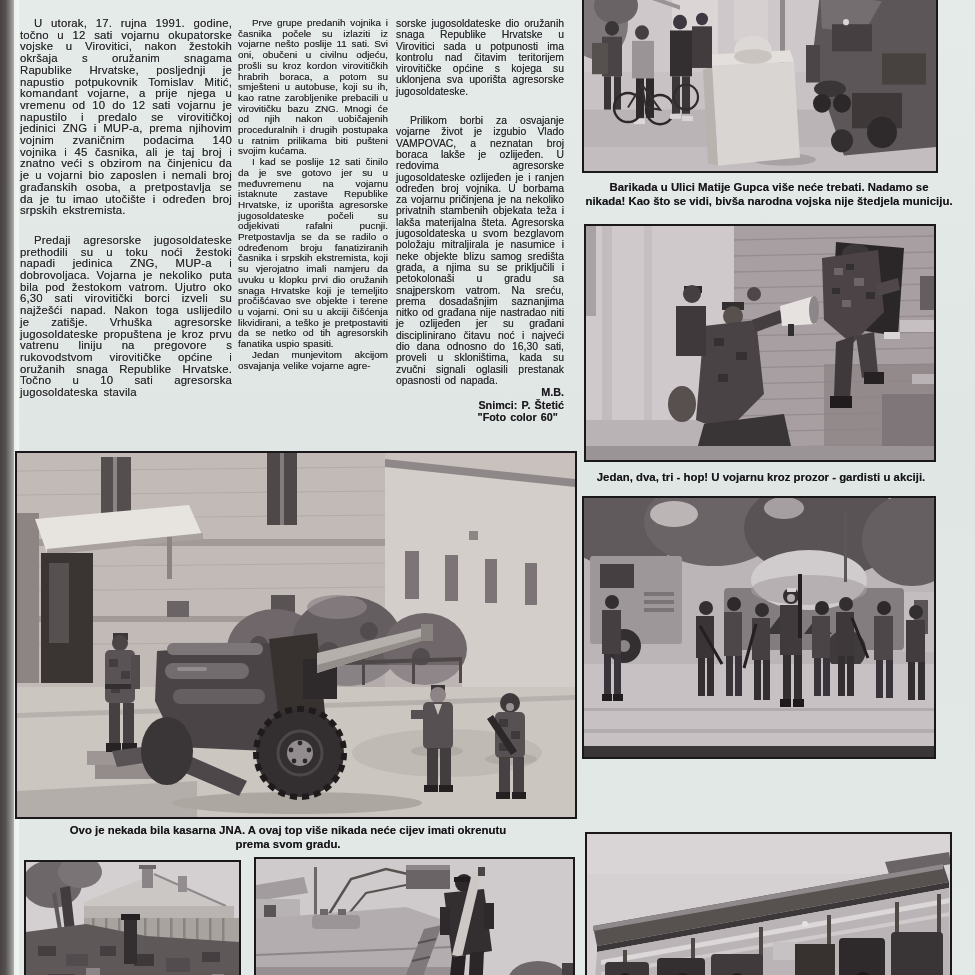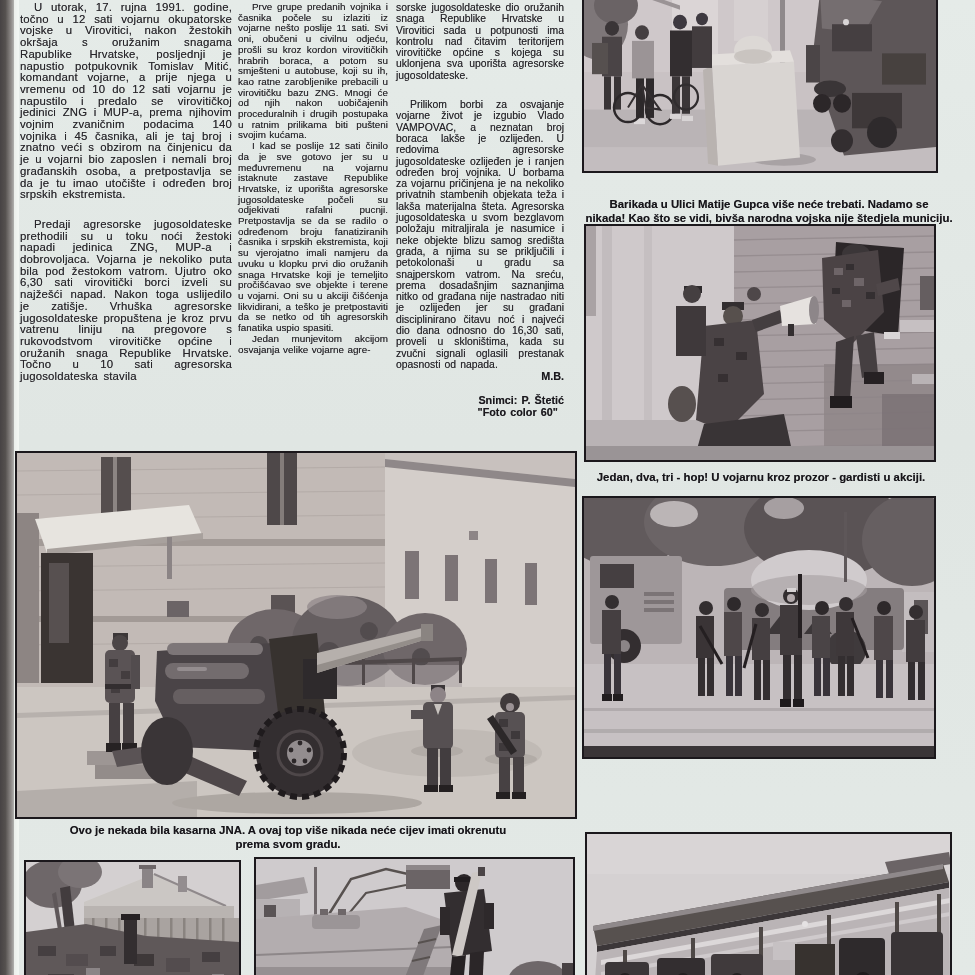--- a/index.html
+++ b/index.html
@@ -4,39 +4,39 @@
 <style>
   html,body{margin:0;padding:0;background:#c9cfcc;}
   .page{position:relative;width:975px;height:975px;overflow:hidden;
         background:linear-gradient(180deg,#e5ebe8 0%,#e0e6e3 45%,#e3e9e6 100%);
         font-family:"Liberation Sans",sans-serif;color:#26242a;}
   .scan-edge{position:absolute;left:0;top:0;width:18px;height:100%;
         background:linear-gradient(90deg,#474344 0%,#55514f 30%,#8f8b89 62%,rgba(210,212,208,0) 100%);}
   .scan-white{position:absolute;left:14px;top:0;width:5px;height:100%;background:rgba(244,248,245,.85);}
 
   
-  .col{position:absolute;top:2px;text-align:justify;color:#28262b;
+  .col{position:absolute;top:18px;text-align:justify;color:#28262b;
        text-shadow:0 0 .4px rgba(30,28,32,.55);}
   .col p{margin:0;text-indent:14px;}
   .col p.noindent{text-indent:0;}
   .col p.gap{margin-top:18px;}
   .col1{left:20px;width:212px;font-size:11.4px;line-height:11.7px;word-spacing:2px;letter-spacing:.15px;}
   .col2{left:238px;width:150px;font-size:9.9px;line-height:10.7px;word-spacing:.6px;}
   .col3{left:396px;width:168px;font-size:10.4px;line-height:11.3px;word-spacing:1.2px;}
   .byline{margin-top:5px;text-align:right;font-weight:bold;font-size:10.8px;line-height:12.5px;
           color:#1b191e;text-indent:0;}
 
   
   .photo{position:absolute;box-sizing:border-box;border:2px solid #1b181c;background:#bdb7b9;}
   .photo svg{display:block;width:100%;height:100%;}
 
   .caption{position:absolute;font-weight:bold;color:#161419;text-align:center;
            font-size:11.4px;line-height:13.6px;white-space:pre-line;
            text-shadow:0 0 .4px rgba(20,18,24,.5);}
-  .cap-barricade{left:576px;top:198px;width:386px;}
+  .cap-barricade{left:576px;top:181px;width:386px;}
   .cap-window{left:584px;top:471px;width:354px;}
   .cap-soldiers{left:608px;top:768px;width:304px;line-height:14.5px;}
   .cap-cannon{left:8px;top:824px;width:560px;line-height:13.5px;}
 </style>
 </head>
 <body>
 
 <div class="page">
   <div class="scan-edge"></div>
   <div class="scan-white"></div>
@@ -49,21 +49,21 @@
   <div class="col col2">
     <p>Prve grupe predanih vojnika i časnika počele su izlaziti iz vojarne nešto poslije 11 sati. Svi oni, obučeni u civilnu odjeću, prošli su kroz kordon virovitičkih hrabrih boraca, a potom su smješteni u autobuse, koji su ih, kao ratne zarobljenike prebacili u virovitičku bazu ZNG. Mnogi će od njih nakon uobičajenih proceduralnih i drugih postupaka u ratnim prilikama biti pušteni svojim kućama.</p>
     <p>I kad se poslije 12 sati činilo da je sve gotovo jer su u međuvremenu na vojarnu istaknute zastave Republike Hrvatske, iz uporišta agresorske jugosoldateske počeli su odjekivati rafalni pucnji. Pretpostavlja se da se radilo o određenom broju fanatiziranih časnika i srpskih ekstremista, koji su vjerojatno imali namjeru da uvuku u klopku prvi dio oružanih snaga Hrvatske koji je temeljito pročišćavao sve objekte i terene u vojarni. Oni su u akciji čišćenja likvidirani, a teško je pretpostaviti da se netko od tih agresorskih fanatika uspio spasiti.</p>
     <p>Jedan munjevitom akcijom osvajanja velike vojarne agre-</p>
   </div>
 
   <div class="col col3">
     <p class="noindent">sorske jugosoldateske dio oružanih snaga Republike Hrvatske u Virovitici sada u potpunosti ima kontrolu nad čitavim teritorijem virovitičke općine s kojega su uklonjena sva uporišta agresorske jugosoldateske.</p>
     <p class="gap">Prilikom borbi za osvajanje vojarne život je izgubio Vlado VAMPOVAC, a neznatan broj boraca lakše je ozlijeđen. U redovima agresorske jugosoldateske ozlijeđen je i ranjen određen broj vojnika. U borbama za vojarnu pričinjena je na nekoliko privatnih stambenih objekata teža i lakša materijalna šteta. Agresorska jugosoldateska u svom bezglavom položaju mitraljirala je nasumice i neke objekte blizu samog središta grada, a njima su se priključili i petokolonaši u gradu sa snajperskom vatrom. Na sreću, prema dosadašnjim saznanjima nitko od građana nije nastradao niti je ozlijeđen jer su građani disciplinirano čitavu noć i najveći dio dana odnosno do 16,30 sati, proveli u skloništima, kada su zvučni signali oglasili prestanak opasnosti od napada.</p>
     <p class="byline">M.B.</p>
-    <p class="byline" style="margin-top:11px">Snimci: P. Štetić</p>
+    <p class="byline" style="margin-top:0">Snimci: P. Štetić</p>
     <p class="byline" style="margin-top:0;padding-right:6px">"Foto color 60"</p>
   </div>
 
   <div class="photo" style="left:582px;top:-9px;width:356px;height:182px;">
     <svg viewBox="0 0 352 171" preserveAspectRatio="none">
       <rect width="352" height="171" fill="#c9c2c4"></rect>
       <rect x="0" y="0" width="352" height="76" fill="#cfc8ca"></rect>
       <rect x="88" y="4" width="46" height="56" fill="#dbd5d6"></rect>
       <rect x="150" y="0" width="34" height="46" fill="#d6d0d1"></rect>
       <polygon points="60,0 96,12 96,16 60,4" fill="#9a9395"></polygon>

